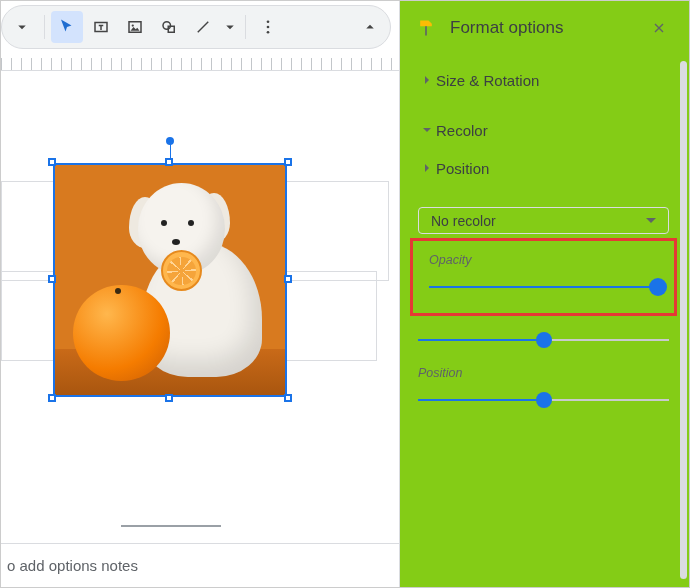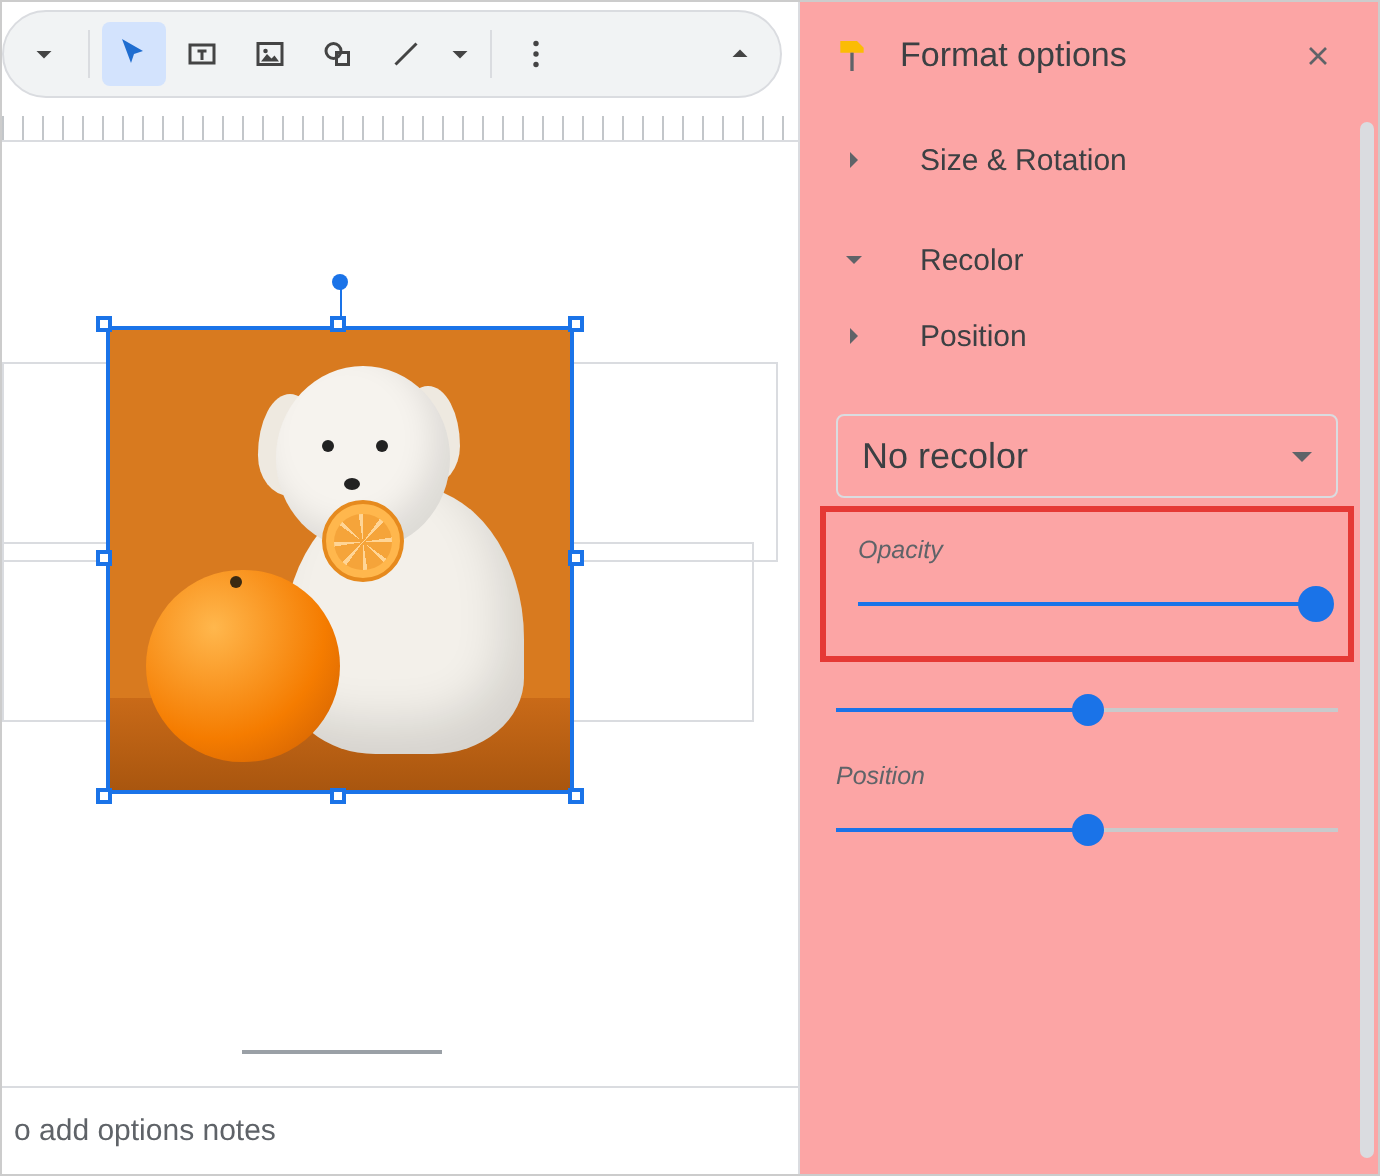--- a/index.html
+++ b/index.html
@@ -47,33 +47,33 @@
 .orange-big{position:absolute;left:8%;bottom:6%;width:42%;aspect-ratio:1;background:radial-gradient(circle at 35% 30%,#ffb74d,#f57c00 60%,#c65a05);border-radius:50%;}
 .orange-stem{position:absolute;left:26%;bottom:44%;width:6px;height:6px;background:#3a2a12;border-radius:50%;}
 .orange-slice{position:absolute;left:46%;top:37%;width:18%;aspect-ratio:1;border-radius:50%;background:radial-gradient(circle,#ffe0a3 0 18%,#ffb74d 20% 100%);border:2px solid #e68a1e;}
 .orange-slice::before{content:"";position:absolute;inset:12%;border-radius:50%;background:
   conic-gradient(#f5a43a 0 10%,#ffd596 0 12.5%,#f5a43a 0 22.5%,#ffd596 0 25%,#f5a43a 0 35%,#ffd596 0 37.5%,#f5a43a 0 47.5%,#ffd596 0 50%,#f5a43a 0 60%,#ffd596 0 62.5%,#f5a43a 0 72.5%,#ffd596 0 75%,#f5a43a 0 85%,#ffd596 0 87.5%,#f5a43a 0 97.5%,#ffd596 0 100%);}
 
 .notes-divider{position:absolute;left:120px;width:100px;bottom:60px;height:2px;background:#9aa0a6;}
 .speaker-notes{position:absolute;left:0;right:0;bottom:0;height:44px;border-top:1px solid #dadce0;display:flex;align-items:center;padding-left:6px;color:#5f6368;font-size:15px;}
 
 
-.panel { width:290px; border-left:1px solid #dadce0; background:#fca5a5; position:relative; }
+.panel { width:290px; border-left:1px solid #dadce0; background:#84cc16; position:relative; }
 .panel-scroll { position:absolute; right:2px; top:60px; bottom:8px; width:7px; background:#dadce0; border-radius:4px; }
 .panel-header { display:flex; align-items:center; height:54px; padding:0 16px; gap:14px; border-bottom:1px solid transparent;}
 .panel-header .title { font-size:17px; color:#3c4043; font-weight:400; flex:1; }
 .close-btn { width:28px;height:28px;display:flex;align-items:center;justify-content:center;color:#5f6368;cursor:pointer;font-size:18px;}
 .format-icon { width:20px;height:20px;}
 
 .section { padding: 16px 20px 16px 18px; }
-.section-row { display:flex; align-items:center; gap:24px; color:#3c4043; font-size:15px; cursor:pointer; }
+.section-row { display:flex; align-items:center; gap:0; color:#3c4043; font-size:15px; cursor:pointer; }
 .chev { width:18px;height:18px;color:#5f6368; display:flex;align-items:center;justify-content:center;}
 .chev svg{width:16px;height:16px;}
 
-.dropdown { margin:14px 20px 0 18px; height:42px; border:1px solid #dadce0; border-radius:4px; display:flex; align-items:center; padding:0 12px; color:#3c4043; font-size:18px; cursor:pointer;}
+.dropdown { margin:14px 20px 0 18px; height:27px; border:1px solid #dadce0; border-radius:4px; display:flex; align-items:center; padding:0 12px; color:#3c4043; font-size:14px; cursor:pointer;}
 .dropdown .dd-spacer{flex:1;}
 .dd-caret{border-left:5px solid transparent;border-right:5px solid transparent;border-top:5px solid #5f6368;}
 
 .slider-block { padding: 6px 20px 2px 18px; font-style: italic; }
 .slider-label { font-size:12.5px; color:#5f6368; margin-bottom:10px; }
 .slider-track { position:relative; height:20px; }
 .track-line { position:absolute; left:0; right:0; top:50%; height:2px; background:#c8cacc; transform:translateY(-50%);}
 .track-fill { position:absolute; left:0; top:50%; height:2px; background:#1a73e8; transform:translateY(-50%);}
 .thumb { position:absolute; top:50%; width:16px; height:16px; background:#1a73e8; border-radius:50%; transform:translate(-50%,-50%);}
 .thumb.big{width:18px;height:18px;}

